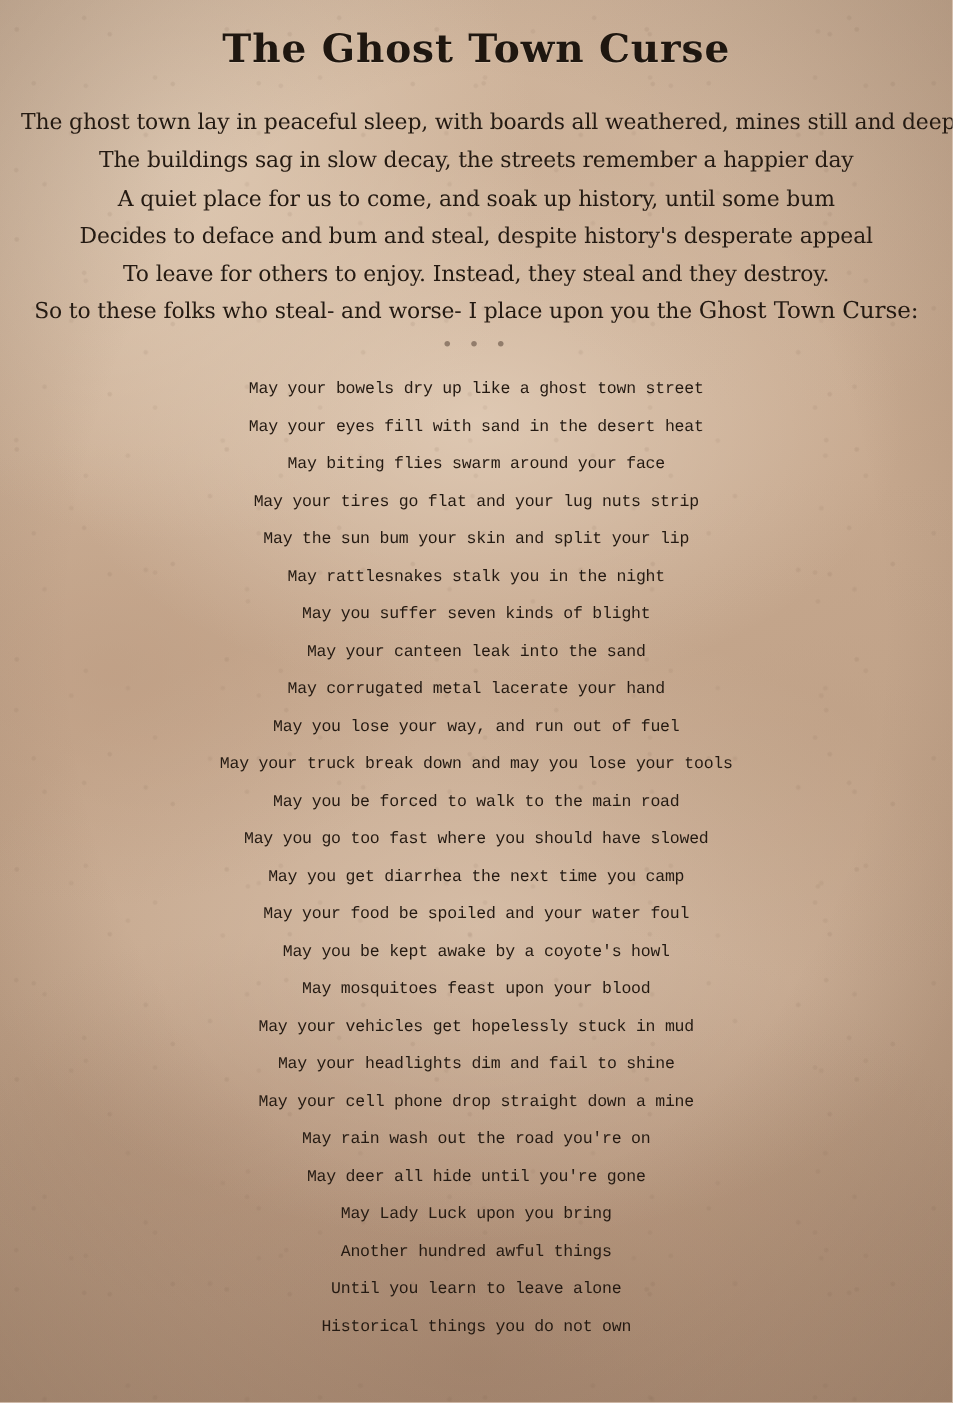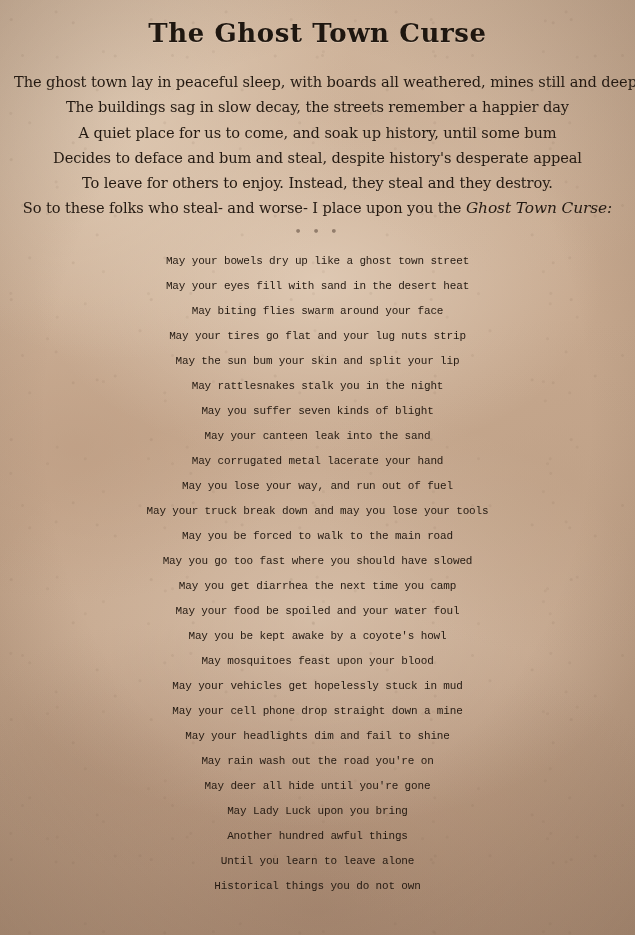--- a/index.html
+++ b/index.html
@@ -95,21 +95,20 @@
   }
   .intro .line {
     font-family: "DejaVu Serif", serif;
     font-size: 14.6px;
     line-height: 25.3px;
     letter-spacing: -0.1px;
     white-space: nowrap;
     color: #241a12;
   }
   .intro .line .emph {
-    font-style: italic;
     font-size: 15.4px;
   }
 
   .ornament {
     height: 16px;
     line-height: 16px;
     font-size: 13px;
     color: rgba(60,42,30,0.45);
     letter-spacing: 3px;
     margin-top: 2px;
@@ -165,22 +164,22 @@
       <li>May corrugated metal lacerate your hand</li>
       <li>May you lose your way, and run out of fuel</li>
       <li>May your truck break down and may you lose your tools</li>
       <li>May you be forced to walk to the main road</li>
       <li>May you go too fast where you should have slowed</li>
       <li>May you get diarrhea the next time you camp</li>
       <li>May your food be spoiled and your water foul</li>
       <li>May you be kept awake by a coyote's howl</li>
       <li>May mosquitoes feast upon your blood</li>
       <li>May your vehicles get hopelessly stuck in mud</li>
+      <li>May your headlights dim and fail to shine</li>
       <li>May your cell phone drop straight down a mine</li>
-      <li>May your headlights dim and fail to shine</li>
       <li>May rain wash out the road you're on</li>
       <li>May deer all hide until you're gone</li>
       <li>May Lady Luck upon you bring</li>
       <li>Another hundred awful things</li>
       <li>Until you learn to leave alone</li>
       <li>Historical things you do not own</li>
     </ul>
 
   </div>
 </div>

